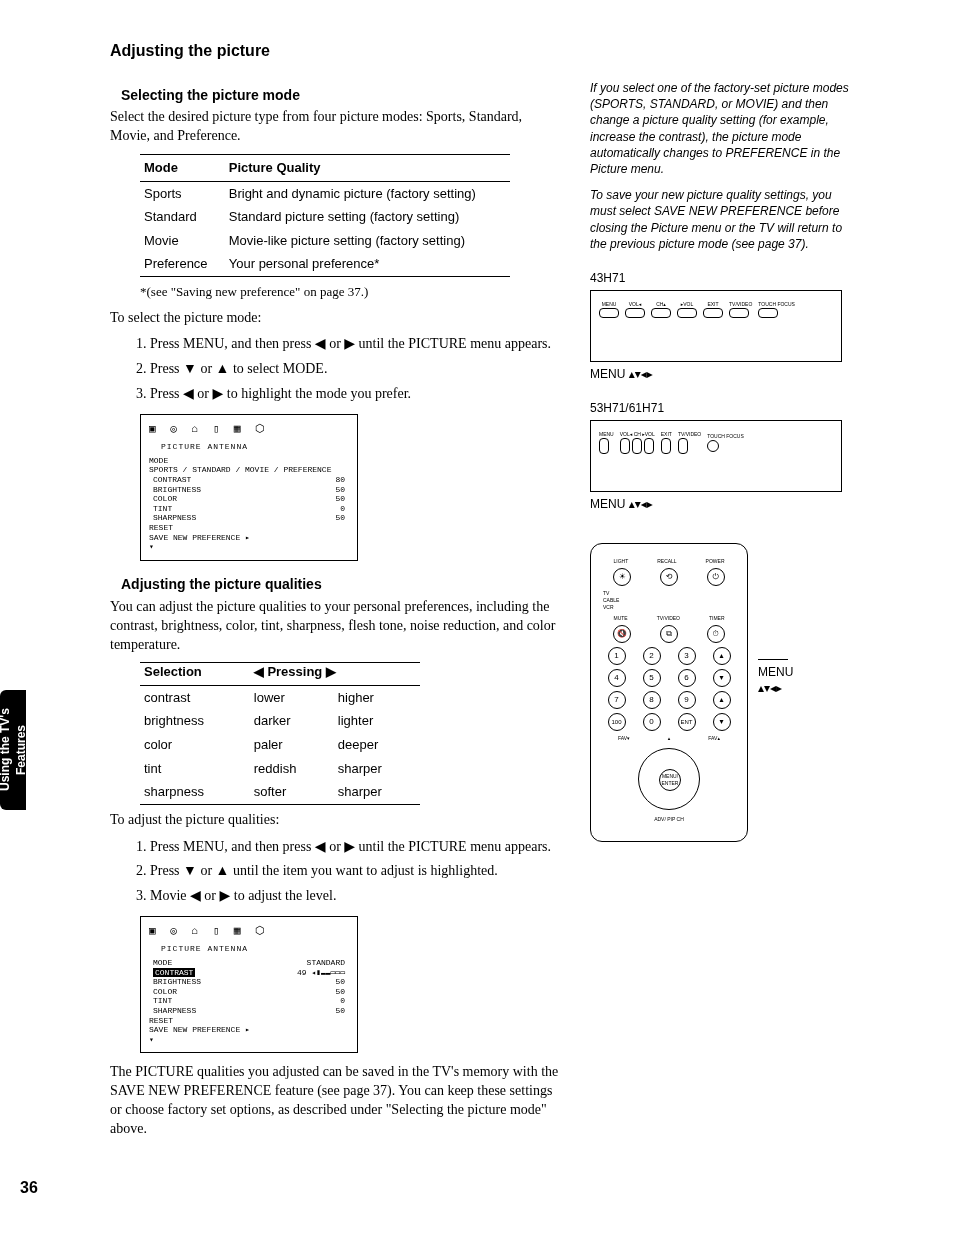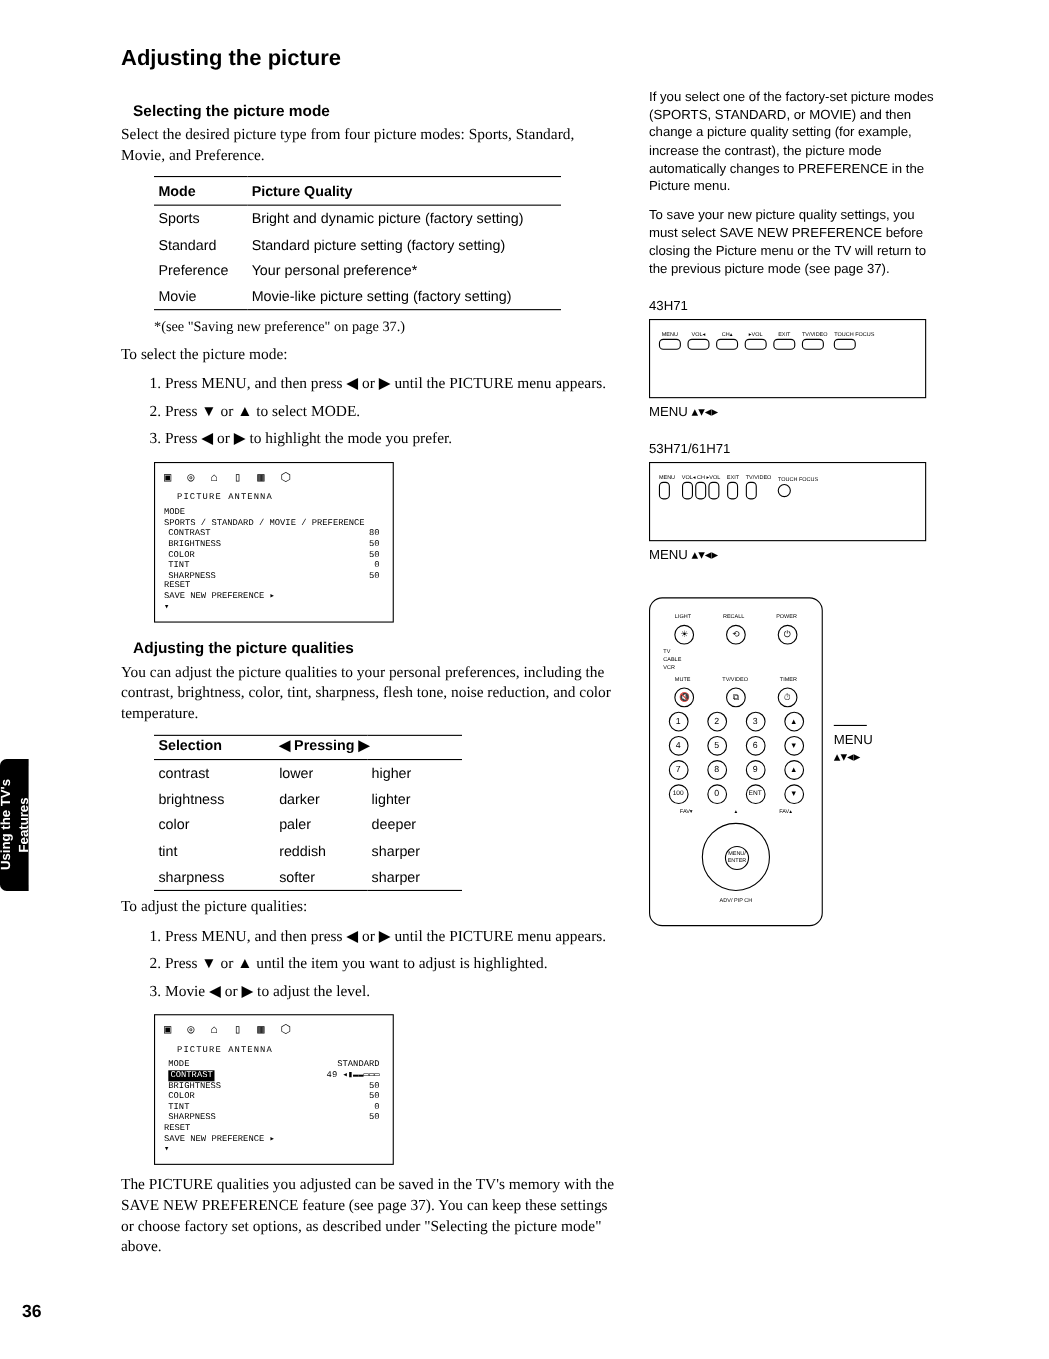--- a/index.html
+++ b/index.html
@@ -33,21 +33,21 @@
   }
   .content {
     margin-left: 90px;
     display: flex;
     gap: 30px;
   }
   .left-col { width: 450px; }
   .right-col { width: 270px; padding-top: 40px; font-family: Arial, sans-serif; }
   h1 {
     font-family: Arial, sans-serif;
-    font-size: 20px;
+    font-size: 16px;
     font-weight: bold;
     margin: 0 0 24px 0;
   }
   h2 {
     font-family: Arial, sans-serif;
     font-size: 14px;
     font-weight: bold;
     margin: 14px 0 4px 11px;
   }
   p { margin: 4px 0 8px 0; }
@@ -80,21 +80,21 @@
   .osd .tabline { margin: 2px 0 4px 12px; letter-spacing: 1px; }
   .osd .row { display: flex; justify-content: space-between; padding: 0 4px; }
   .osd .hl { background: #000; color: #fff; padding: 0 2px; }
   .note-h {
     font-family: Arial, sans-serif;
     font-weight: bold;
     font-style: italic;
     font-size: 13px;
     margin-bottom: 6px;
   }
-  .note-body { font-size: 12px; line-height: 1.35; margin-bottom: 10px; }
+  .note-body { font-style: italic; font-size: 12px; line-height: 1.35; margin-bottom: 10px; }
   .panel-label { font-family: Arial, sans-serif; font-size: 12px; margin: 18px 0 4px 0; }
   .panel {
     border: 1px solid #000;
     width: 250px;
     height: 70px;
     position: relative;
     font-family: Arial, sans-serif;
     font-size: 6px;
   }
   .panel .btnrow { display: flex; gap: 6px; align-items: center; padding: 10px 8px 4px 8px; }
@@ -147,26 +147,26 @@
       </tr>
       <tr>
             <td>Sports</td>
             <td>Bright and dynamic picture (factory setting)</td>
           </tr>
       <tr>
             <td>Standard</td>
             <td>Standard picture setting (factory setting)</td>
           </tr>
       <tr>
+            <td>Movie</td>
+            <td>Movie-like picture setting (factory setting)</td>
+          </tr>
+      <tr>
             <td>Preference</td>
             <td>Your personal preference*</td>
-          </tr>
-      <tr>
-            <td>Movie</td>
-            <td>Movie-like picture setting (factory setting)</td>
           </tr>
     </tbody>
       </table>
     <p class="footnote">*(see "Saving new preference" on page 37.)</p>
     <p>To select the picture mode:</p>
     <ol>
       <li>Press MENU, and then press ◀ or ▶ until the PICTURE menu appears.</li>
       <li>Press ▼ or ▲ to select MODE.</li>
       <li>Press ◀ or ▶ to highlight the mode you prefer.</li>
     </ol>

